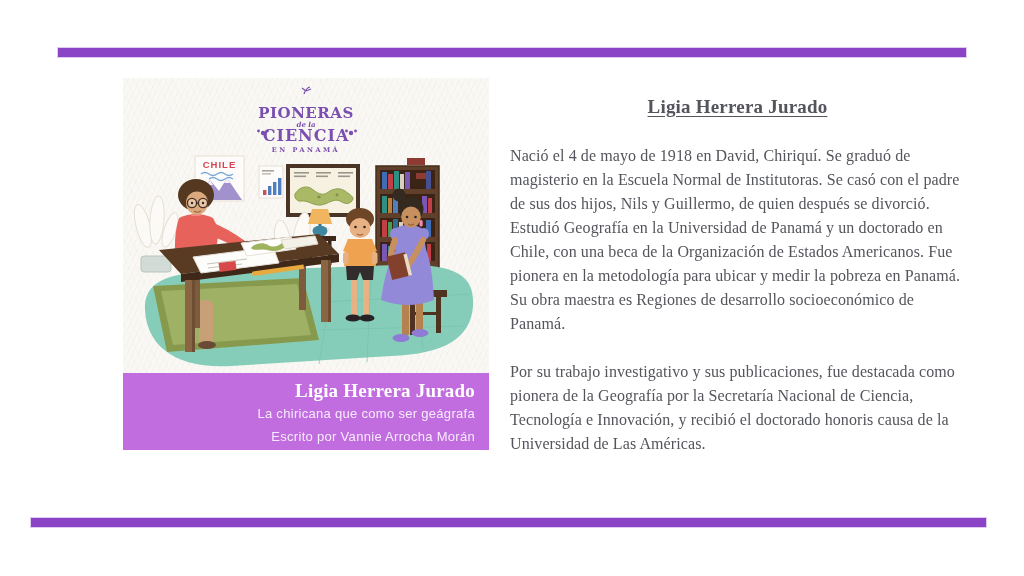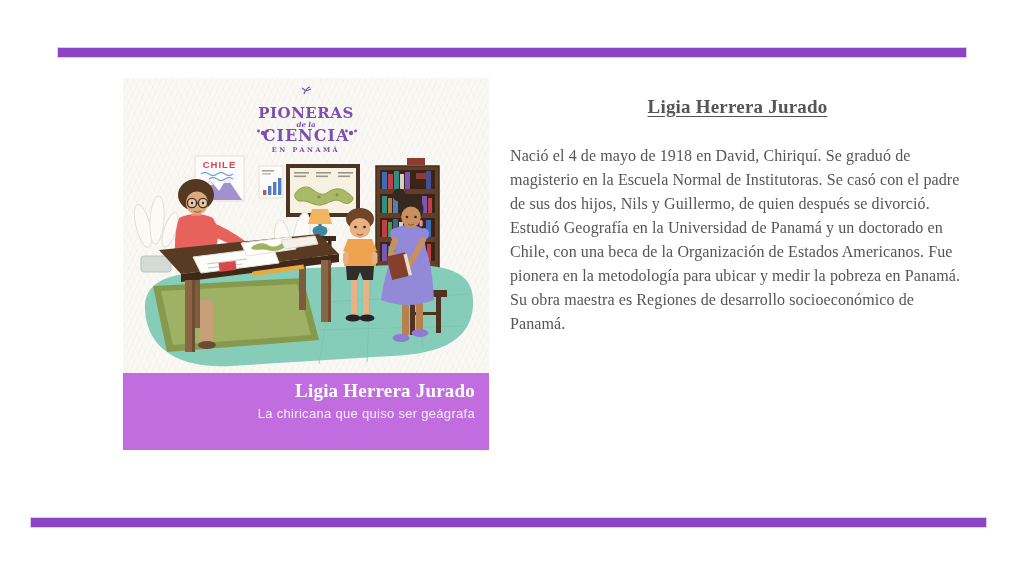--- a/index.html
+++ b/index.html
@@ -293,20 +293,22 @@
           <g transform="rotate(-8 155 192)">
               <rect x="129" y="190" width="52" height="4.5" fill="#e8a93e"></rect>
             </g>
         </g>
       </g>
     </svg>
   </div>
 
   <div class="band">
     <div class="band-title">Ligia Herrera Jurado</div>
-    <div class="band-sub">La chiricana que quiso ser geágrafa</div>
+    <div class="band-sub">La chiricana que como ser geágrafa</div>
+    <div class="band-credit">Escrito por Vannie Arrocha Morán</div>
   </div>
 </div>
 
 <div class="article">
   <h1 class="article-title">Ligia Herrera Jurado</h1>
   <p>Nació el 4 de mayo de 1918 en David, Chiriquí. Se graduó de magisterio en la Escuela Normal de Institutoras. Se casó con el padre de sus dos hijos, Nils y Guillermo, de quien después se divorció. Estudió Geografía en la Universidad de Panamá y un doctorado en Chile, con una beca de la Organización de Estados Americanos. Fue pionera en la metodología para ubicar y medir la pobreza en Panamá. Su obra maestra es Regiones de desarrollo socioeconómico de Panamá.</p>
+  <p>Por su trabajo investigativo y sus publicaciones, fue destacada como pionera de la Geografía por la Secretaría Nacional de Ciencia, Tecnología e Innovación, y recibió el doctorado honoris causa de la Universidad de Las Américas.</p>
 </div>
 
 </body></html>

